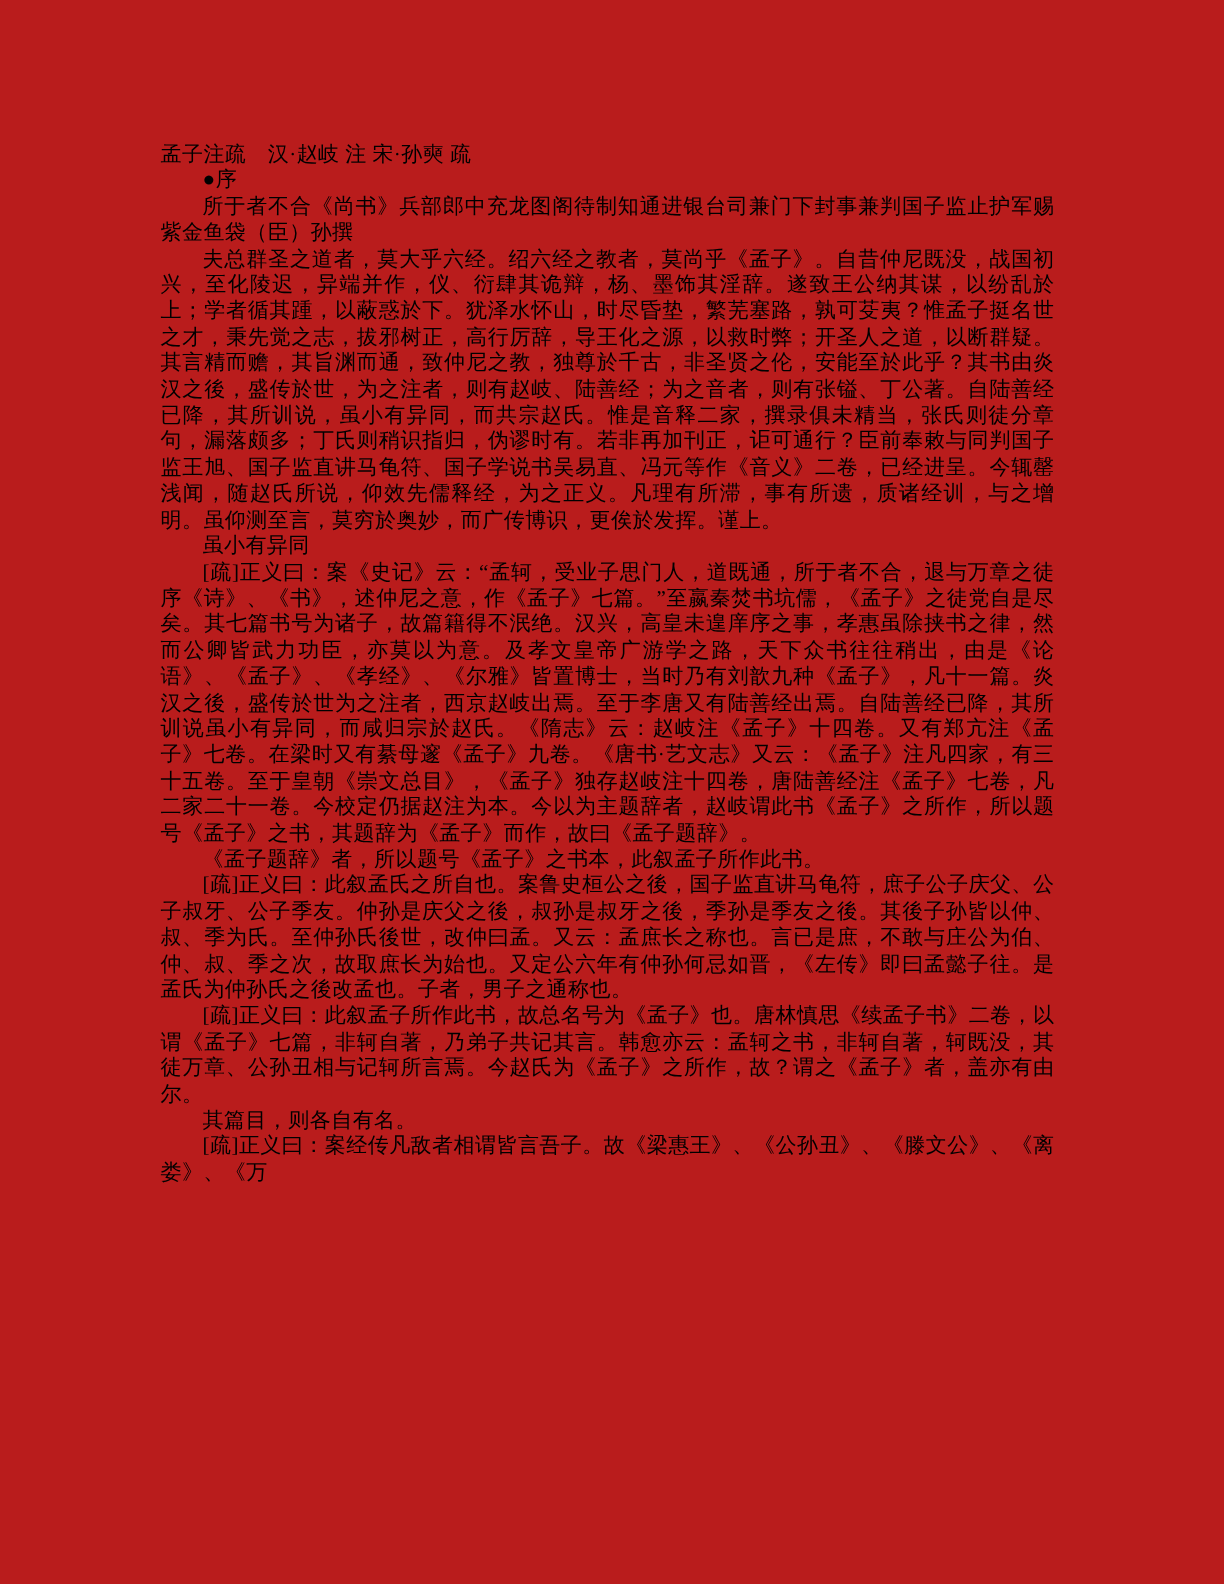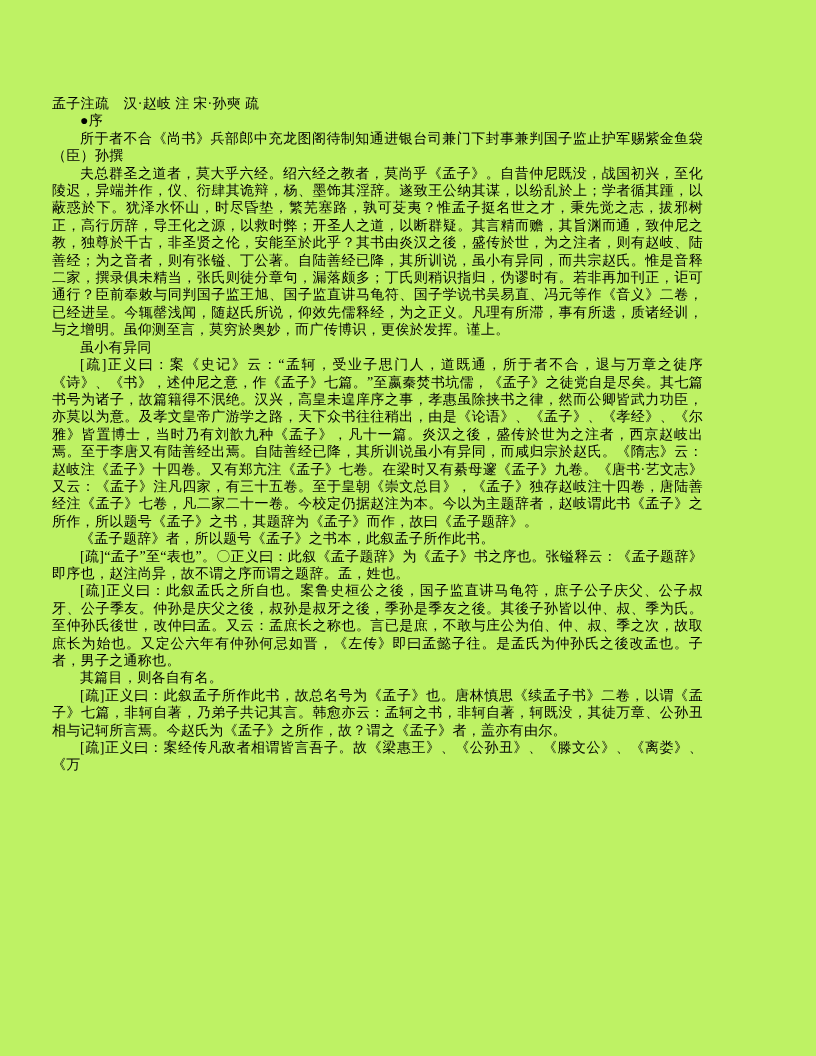--- a/index.html
+++ b/index.html
@@ -10,22 +10,22 @@
   body {
     width: 816px;
     height: 1056px;
     overflow: hidden;
     font-family: "Liberation Serif", "DejaVu Serif", serif;
   }
   .page {
     box-sizing: border-box;
     width: 816px;
     height: 1056px;
-    padding: 95px 113px 40px 52px;
-    background: #bef264;
+    padding: 95px 113px 40px 107px;
+    background: #b91c1c;
     color: #000000;
   }
   .page p {
     margin: 0;
     padding: 0;
     font-size: 14px;
     line-height: 17.4px;
     text-align: justify;
     text-justify: inter-ideograph;
     letter-spacing: 0.3px;
@@ -40,18 +40,17 @@
 <body>
 
 <div class="page">
   <p>孟子注疏　汉·赵岐 注 宋·孙奭 疏</p>
   <p class="indent">●序</p>
   <p class="indent">所于者不合《尚书》兵部郎中充龙图阁待制知通进银台司兼门下封事兼判国子监止护军赐紫金鱼袋（臣）孙撰</p>
   <p class="indent">夫总群圣之道者，莫大乎六经。绍六经之教者，莫尚乎《孟子》。自昔仲尼既没，战国初兴，至化陵迟，异端并作，仪、衍肆其诡辩，杨、墨饰其淫辞。遂致王公纳其谋，以纷乱於上；学者循其踵，以蔽惑於下。犹泽水怀山，时尽昏垫，繁芜塞路，孰可芟夷？惟孟子挺名世之才，秉先觉之志，拔邪树正，高行厉辞，导王化之源，以救时弊；开圣人之道，以断群疑。其言精而赡，其旨渊而通，致仲尼之教，独尊於千古，非圣贤之伦，安能至於此乎？其书由炎汉之後，盛传於世，为之注者，则有赵岐、陆善经；为之音者，则有张镒、丁公著。自陆善经已降，其所训说，虽小有异同，而共宗赵氏。惟是音释二家，撰录俱未精当，张氏则徒分章句，漏落颇多；丁氏则稍识指归，伪谬时有。若非再加刊正，讵可通行？臣前奉敕与同判国子监王旭、国子监直讲马龟符、国子学说书吴易直、冯元等作《音义》二卷，已经进呈。今辄罄浅闻，随赵氏所说，仰效先儒释经，为之正义。凡理有所滞，事有所遗，质诸经训，与之增明。虽仰测至言，莫穷於奥妙，而广传博识，更俟於发挥。谨上。</p>
   <p class="indent">虽小有异同</p>
   <p class="indent">[疏]正义曰：案《史记》云：“孟轲，受业子思门人，道既通，所于者不合，退与万章之徒序《诗》、《书》，述仲尼之意，作《孟子》七篇。”至嬴秦焚书坑儒，《孟子》之徒党自是尽矣。其七篇书号为诸子，故篇籍得不泯绝。汉兴，高皇未遑庠序之事，孝惠虽除挟书之律，然而公卿皆武力功臣，亦莫以为意。及孝文皇帝广游学之路，天下众书往往稍出，由是《论语》、《孟子》、《孝经》、《尔雅》皆置博士，当时乃有刘歆九种《孟子》，凡十一篇。炎汉之後，盛传於世为之注者，西京赵岐出焉。至于李唐又有陆善经出焉。自陆善经已降，其所训说虽小有异同，而咸归宗於赵氏。《隋志》云：赵岐注《孟子》十四卷。又有郑亢注《孟子》七卷。在梁时又有綦母邃《孟子》九卷。《唐书·艺文志》又云：《孟子》注凡四家，有三十五卷。至于皇朝《崇文总目》，《孟子》独存赵岐注十四卷，唐陆善经注《孟子》七卷，凡二家二十一卷。今校定仍据赵注为本。今以为主题辞者，赵岐谓此书《孟子》之所作，所以题号《孟子》之书，其题辞为《孟子》而作，故曰《孟子题辞》。</p>
   <p class="indent">《孟子题辞》者，所以题号《孟子》之书本，此叙孟子所作此书。</p>
-  <p class="indent">[疏]“孟子”至“表也”。〇正义曰：此叙《孟子题辞》为《孟子》书之序也。张镒释云：《孟子题辞》即序也，赵注尚异，故不谓之序而谓之题辞。孟，姓也。</p>
   <p class="indent">[疏]正义曰：此叙孟氏之所自也。案鲁史桓公之後，国子监直讲马龟符，庶子公子庆父、公子叔牙、公子季友。仲孙是庆父之後，叔孙是叔牙之後，季孙是季友之後。其後子孙皆以仲、叔、季为氏。至仲孙氏後世，改仲曰孟。又云：孟庶长之称也。言已是庶，不敢与庄公为伯、仲、叔、季之次，故取庶长为始也。又定公六年有仲孙何忌如晋，《左传》即曰孟懿子往。是孟氏为仲孙氏之後改孟也。子者，男子之通称也。</p>
+  <p class="indent">[疏]正义曰：此叙孟子所作此书，故总名号为《孟子》也。唐林慎思《续孟子书》二卷，以谓《孟子》七篇，非轲自著，乃弟子共记其言。韩愈亦云：孟轲之书，非轲自著，轲既没，其徒万章、公孙丑相与记轲所言焉。今赵氏为《孟子》之所作，故？谓之《孟子》者，盖亦有由尔。</p>
   <p class="indent">其篇目，则各自有名。</p>
-  <p class="indent">[疏]正义曰：此叙孟子所作此书，故总名号为《孟子》也。唐林慎思《续孟子书》二卷，以谓《孟子》七篇，非轲自著，乃弟子共记其言。韩愈亦云：孟轲之书，非轲自著，轲既没，其徒万章、公孙丑相与记轲所言焉。今赵氏为《孟子》之所作，故？谓之《孟子》者，盖亦有由尔。</p>
   <p class="indent">[疏]正义曰：案经传凡敌者相谓皆言吾子。故《梁惠王》、《公孙丑》、《滕文公》、《离娄》、《万</p>
 </div>
 
 </body></html>

